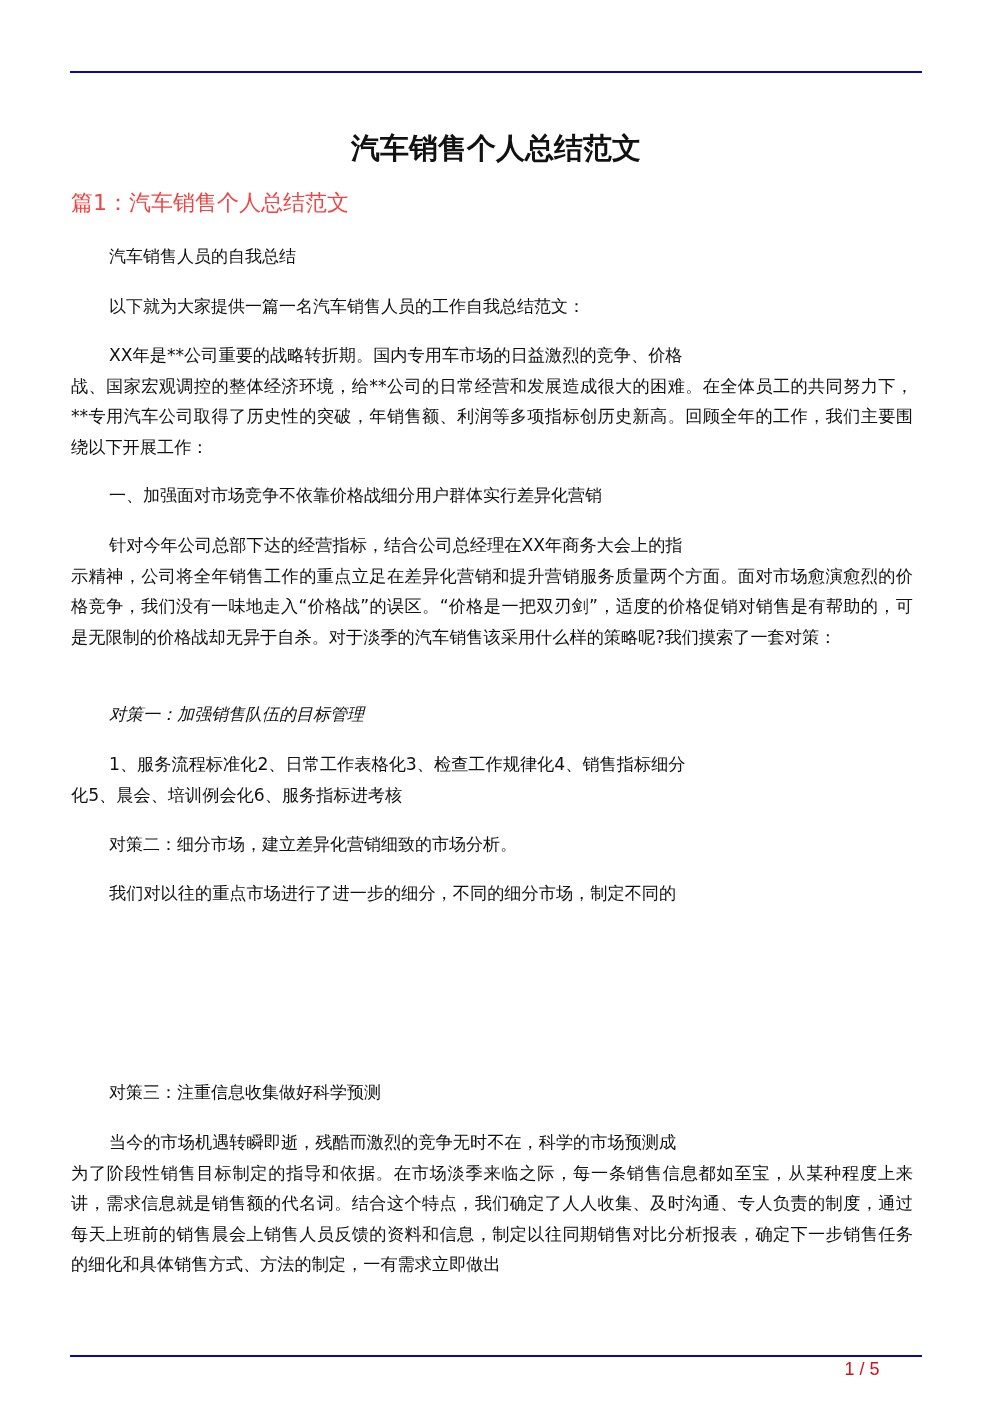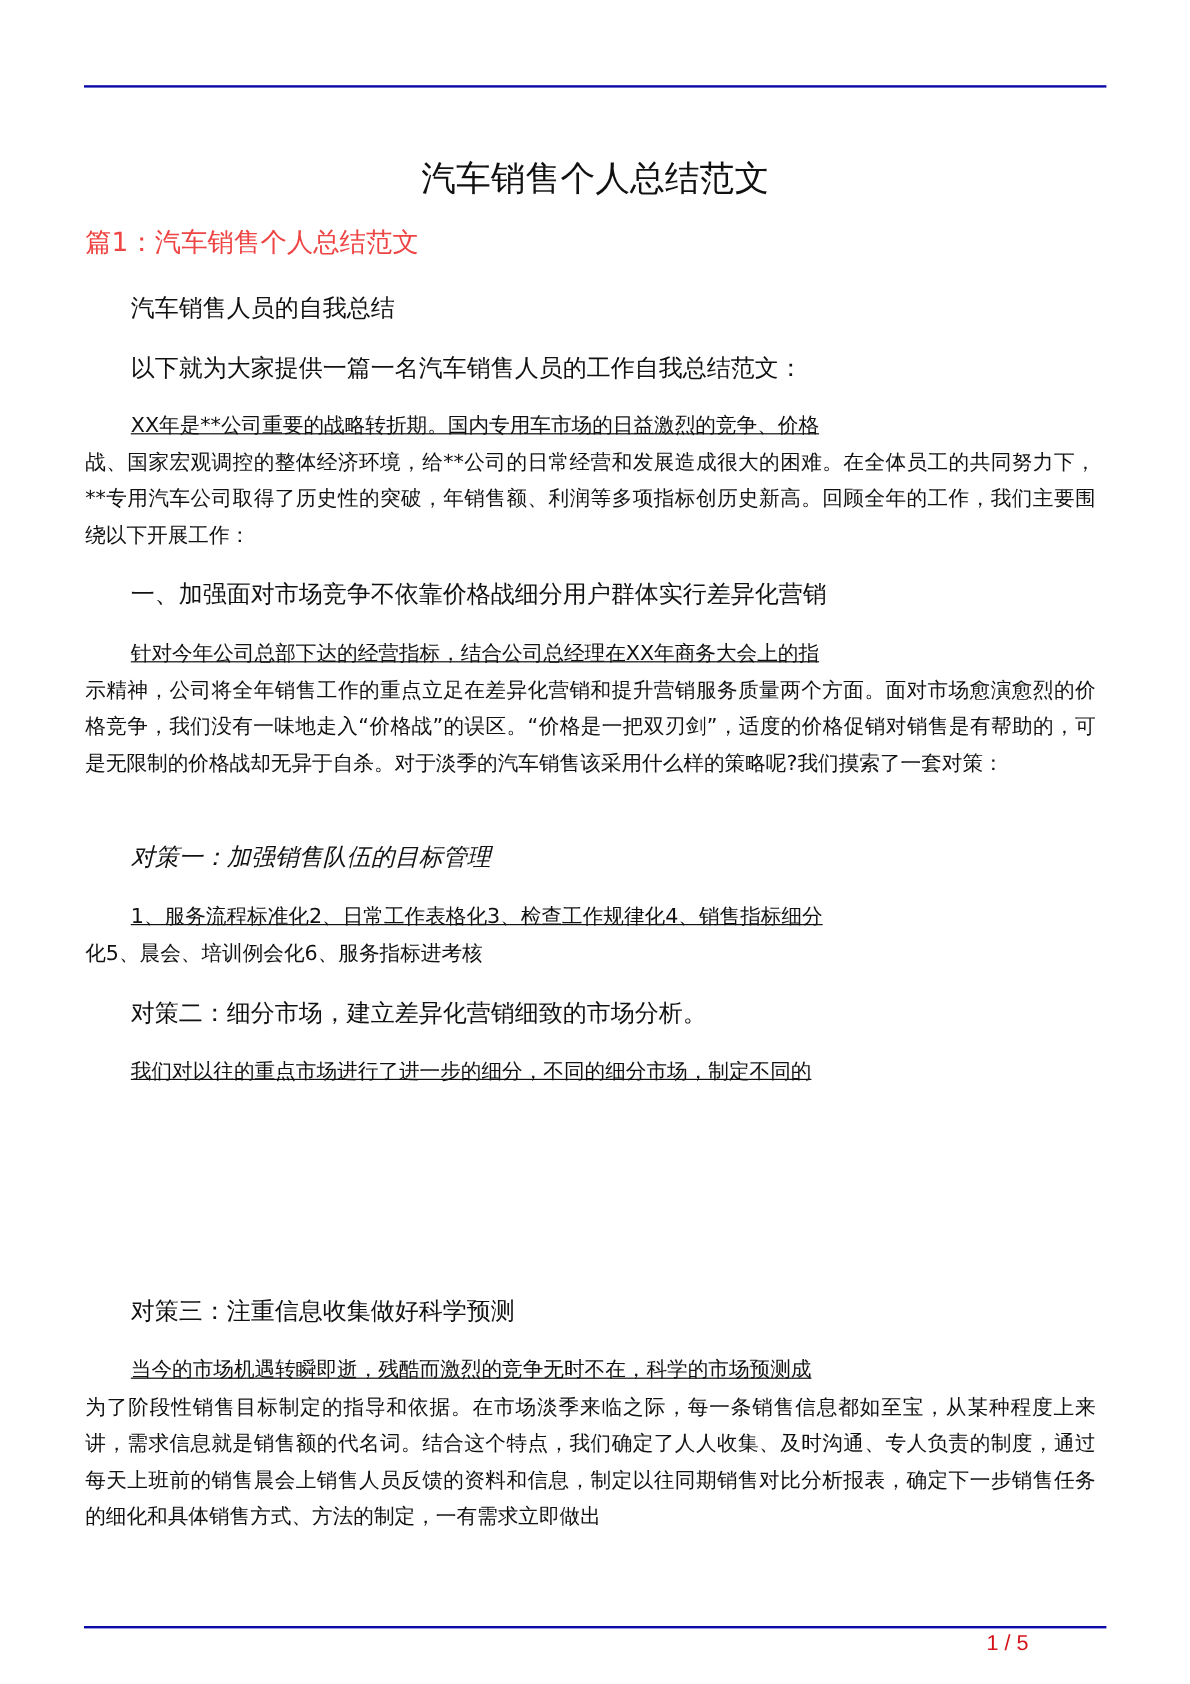--- a/index.html
+++ b/index.html
@@ -27,21 +27,21 @@
 
     .doc-title {
       position: absolute;
       top: 128px;
       left: 70px;
       width: 852px;
       text-align: center;
       font-size: 29px;
       line-height: 40px;
       color: #111111;
-      font-weight: normal;
+      font-weight: bold;
       margin: 0;
     }
     .section-heading {
       position: absolute;
       top: 187px;
       left: 71px;
       font-size: 22px;
       line-height: 32px;
       color: #ef4444;
       margin: 0;
@@ -55,42 +55,41 @@
       font-size: 17.2px;
       line-height: 30.5px;
       margin: 0;
       text-align: justify;
       letter-spacing: 0px;
     }
     .body-text .first {
       display: block;
       text-indent: 38px;
       white-space: nowrap;
-      text-decoration: underline;
     }
     .body-text .rest {
       display: block;
       text-align: justify;
       text-align-last: left;
     }
     .single {
       position: absolute;
       left: 109px;
-      font-size: 20px;
+      font-size: 17px;
       line-height: 30px;
       margin: 0;
       white-space: nowrap;
     }
 
     .page-number {
       position: absolute;
       top: 1357px;
       left: 822px;
       width: 80px;
-      text-align: left;
+      text-align: center;
       font-family: "Liberation Sans", sans-serif;
       font-size: 18px;
       line-height: 24px;
       color: #d4121a;
     }
   </style>
 </head>
 <body>
 
 <div class="rule top"></div>

